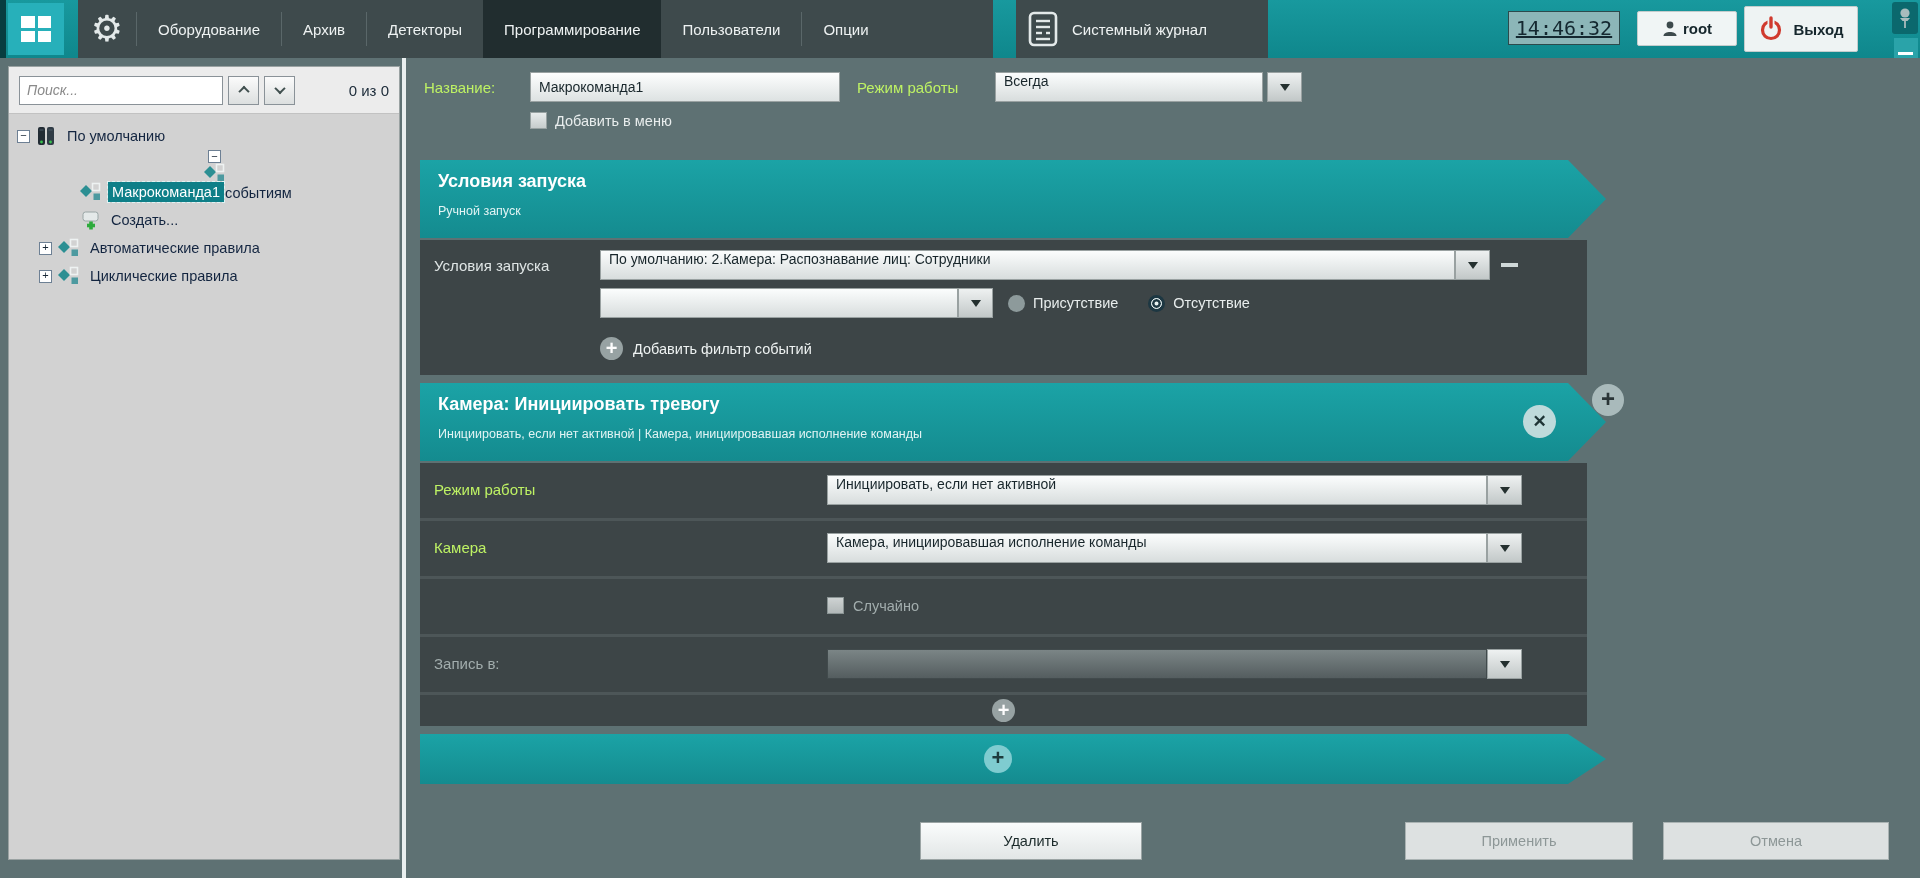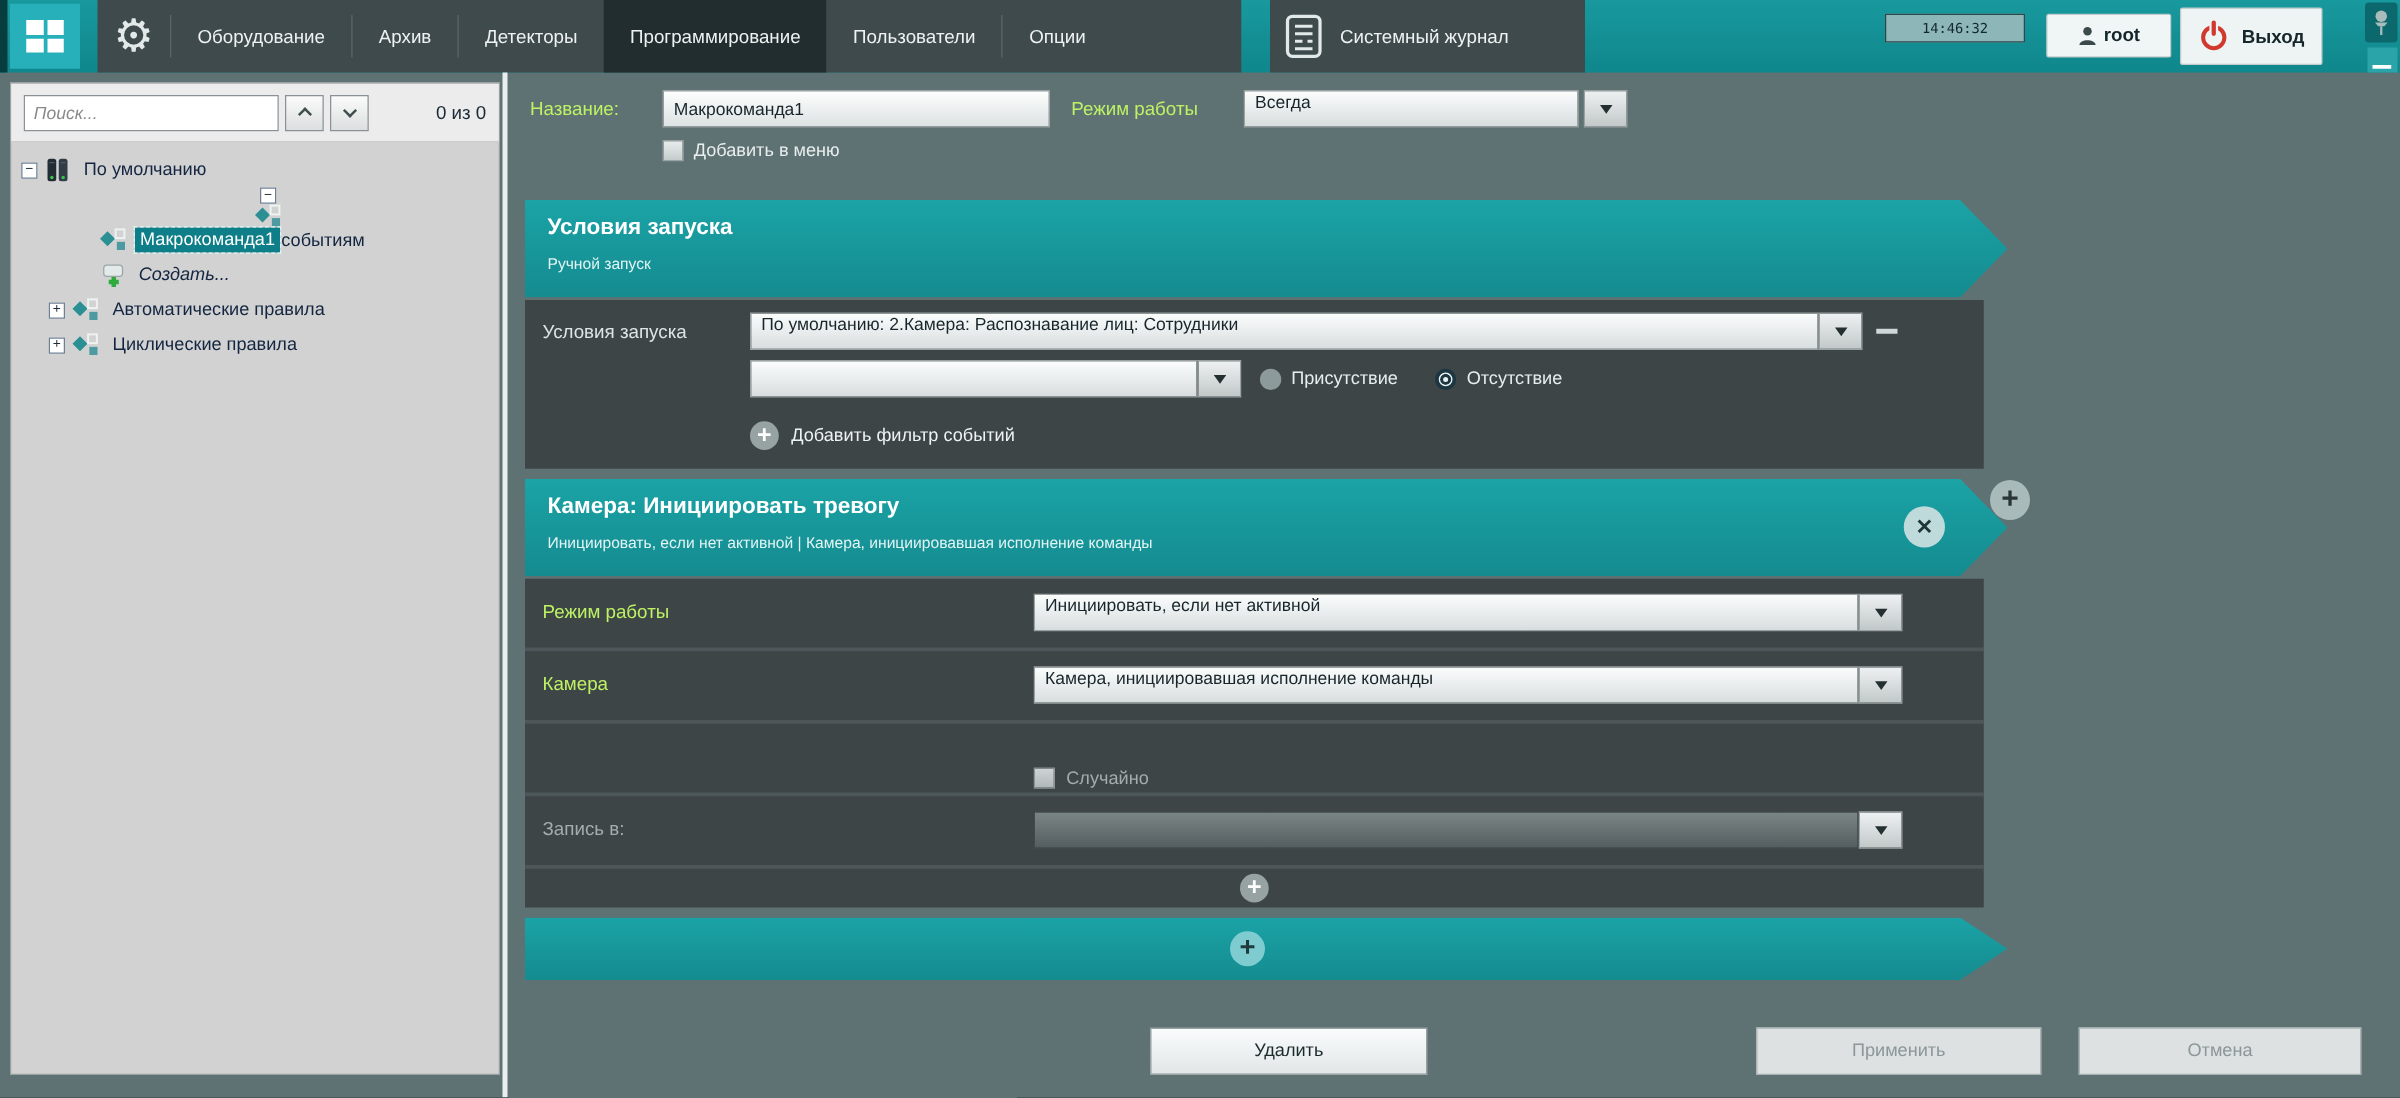--- a/index.html
+++ b/index.html
@@ -20,24 +20,24 @@
   .gear-cell { width:58px; display:grid; place-items:center; }
   .gear-cell::before { content:"\2699"; font-size:36px; color:#e3e9e9; line-height:1; }
   .vsep { width:1px; align-self:center; height:34px; background:#59666860; background:#5a6769; }
   .tab { display:flex; align-items:center; padding:0 21px; color:#eef2f2; font-size:15px; cursor:pointer; white-space:nowrap; }
   .tab.selected { background:#212d2f; }
 
   .strip2 { position:absolute; left:1016px; top:0; width:252px; height:58px; background:#3e4a4c;
             display:flex; align-items:center; cursor:pointer; }
   .journal-icon { margin:0 14px 0 12px; }
 
-  .time-badge { position:absolute; left:1508px; top:11px; width:112px; height:23px;
+  .time-badge { position:absolute; left:1508px; top:11px; width:112px; height:34px;
                 background:#8cb6b8; border:1px solid #2c4a4c; color:#142830;
-                font-family:"DejaVu Sans Mono", monospace; font-size:11px;
-                display:flex; align-items:center; justify-content:center; }
+                font-family:"DejaVu Sans Mono", monospace; font-size:20px;
+                display:flex; align-items:center; justify-content:center;text-decoration:underline; }
   .user-btn { position:absolute; left:1637px; top:11px; width:100px; height:35px; background:#f0f5f5;
               border:1px solid #c3cccc; border-radius:2px; display:flex; align-items:center; justify-content:center;
               gap:5px; color:#15262c; font-size:15px; font-weight:bold; cursor:pointer; }
   .logout-btn { position:absolute; left:1744px; top:6px; width:114px; height:46px; background:#eef3f3;
                 border:1px solid #c3cccc; border-radius:2px; display:flex; align-items:center; justify-content:center;
                 gap:9px; color:#15262c; font-size:15px; font-weight:bold; cursor:pointer; }
   .corner-pin { position:absolute; left:1892px; top:2px; width:26px; height:32px; background:#0b686d;
                 border-radius:3px; display:grid; place-items:center; cursor:pointer; }
   .corner-min { position:absolute; left:1894px; top:38px; width:24px; height:20px; background:#2aa3a9;
                 cursor:pointer; }
@@ -240,21 +240,21 @@
         <span class="tree-ico">
           <svg width="23" height="20" viewBox="0 0 23 20">
             <polygon points="7,3 13,9 7,15 1,9" fill="#2c8f93"></polygon>
             <rect x="13.5" y="1.5" width="7" height="7" fill="none" stroke="#eef2f2" stroke-width="1.6"></rect>
             <rect x="14.5" y="11.5" width="6.5" height="6.5" fill="#4d9aa0"></rect>
           </svg>
         </span>
         <span class="tree-label selected">Макрокоманда1</span>
       </div>
 
-      <div class="tree-row" style="padding-left:48px;font-style:italic;">
+      <div class="tree-row" style="padding-left:48px;">
         <span class="expander none"></span>
         <span class="tree-ico">
           <svg width="22" height="21" viewBox="0 0 22 21">
             <rect x="4" y="2" width="15" height="9" rx="2.5" fill="#e4e9e9" stroke="#9aa6a6" stroke-width="1"></rect>
             <line x1="8" y1="15.5" x2="16" y2="15.5" stroke="#2eab3c" stroke-width="3.6"></line>
             <line x1="12" y1="11.5" x2="12" y2="19.5" stroke="#2eab3c" stroke-width="3.6"></line>
           </svg>
         </span>
         <span class="tree-label">Создать...</span>
       </div>
@@ -352,21 +352,21 @@
 
       <div class="prow" style="top:58px; height:55px;">
         <span class="flabel" style="left:14px; top:18px;">Камера</span>
         <div class="dd" style="left:407px; top:12px; width:660px;">
           <span>Камера, инициировавшая исполнение команды</span>
         </div>
         <div class="dd-arrow" style="left:1067px; top:12px;"></div>
       </div>
       <div class="psep" style="top:113px;"></div>
 
-      <div class="prow" style="top:133px; height:55px;">
+      <div class="prow" style="top:116px; height:55px;">
         <div class="checkbox" style="left:407px; top:18px; opacity:.85;"></div>
         <span class="cb-label dim" style="left:433px; top:19px;">Случайно</span>
       </div>
       <div class="psep" style="top:171px;"></div>
 
       <div class="prow" style="top:174px; height:55px;">
         <span class="flabel dim" style="left:14px; top:18px;">Запись в:</span>
         <div class="dd disabled" style="left:407px; top:12px; width:660px;">
           <span></span>
         </div>

